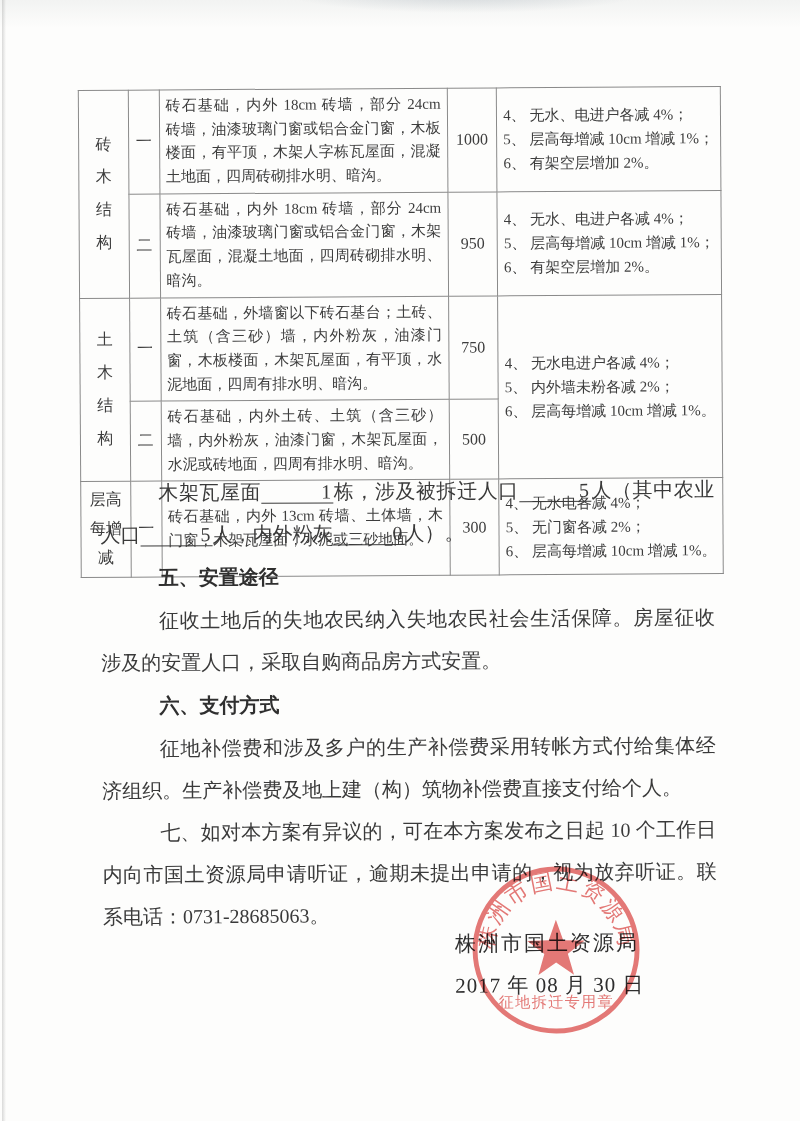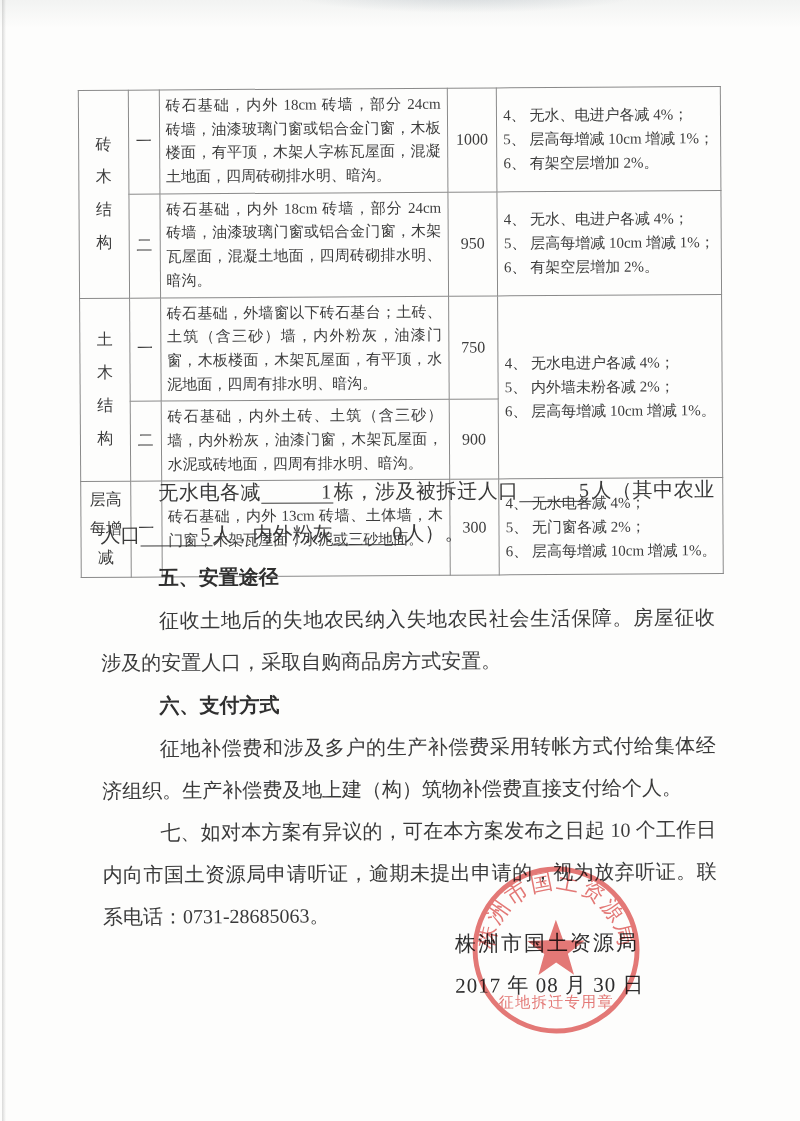--- a/index.html
+++ b/index.html
@@ -127,40 +127,40 @@
             <td class="c-price">750</td>
             <td class="c-adj" rowspan="2">
               <div class="adj-line">4、 无水电进户各减 4%；</div>
               <div class="adj-line">5、 内外墙未粉各减 2%；</div>
               <div class="adj-line">6、 层高每增减 10cm 增减 1%。</div>
             </td>
           </tr>
           <tr class="r4">
             <td class="c-grade">二</td>
             <td class="c-desc">砖石基础，内外土砖、土筑（含三砂）墙，内外粉灰，油漆门窗，木架瓦屋面，水泥或砖地面，四周有排水明、暗沟。</td>
-            <td class="c-price">900</td>
+            <td class="c-price">500</td>
           </tr>
           <tr class="r5">
             <td class="c-type" rowspan="1">
               <div class="vlabel v2">层高每增减</div>
             </td>
             <td class="c-grade">一</td>
             <td class="c-desc">砖石基础，内外 13cm 砖墙、土体墙，木门窗，木架瓦屋面，水泥或三砂地面。</td>
             <td class="c-price">300</td>
             <td class="c-adj" rowspan="1">
               <div class="adj-line">4、 无水电各减 4%；</div>
               <div class="adj-line">5、 无门窗各减 2%；</div>
               <div class="adj-line">6、 层高每增减 10cm 增减 1%。</div>
             </td>
           </tr>
         </tbody>
     </table>
 
     <div class="bodytext">
-      <p id="p1"><span>无水电各减</span><span class="uval">1</span><span>栋，涉及被拆迁人口</span><span class="uval">5</span><span>人（其中农业人口</span><span class="uval">5</span><span>人，内外粉灰</span><span class="uval">0</span><span>人）。</span></p>
+      <p id="p1"><span>木架瓦屋面</span><span class="uval">1</span><span>栋，涉及被拆迁人口</span><span class="uval">5</span><span>人（其中农业人口</span><span class="uval">5</span><span>人，内外粉灰</span><span class="uval">0</span><span>人）。</span></p>
       <h3>五、安置途径</h3>
       <p>征收土地后的失地农民纳入失地农民社会生活保障。房屋征收涉及的安置人口，采取自购商品房方式安置。</p>
       <h3>六、支付方式</h3>
       <p>征地补偿费和涉及多户的生产补偿费采用转帐方式付给集体经济组织。生产补偿费及地上建（构）筑物补偿费直接支付给个人。</p>
       <p>七、如对本方案有异议的，可在本方案发布之日起 10 个工作日内向市国土资源局申请听证，逾期未提出申请的，视为放弃听证。联系电话：0731-28685063。</p>
     </div>
 
     <div class="signature">
       <div class="sig-org">株洲市国土资源局</div>
       <div class="sig-date">2017 年 08 月 30 日</div>

